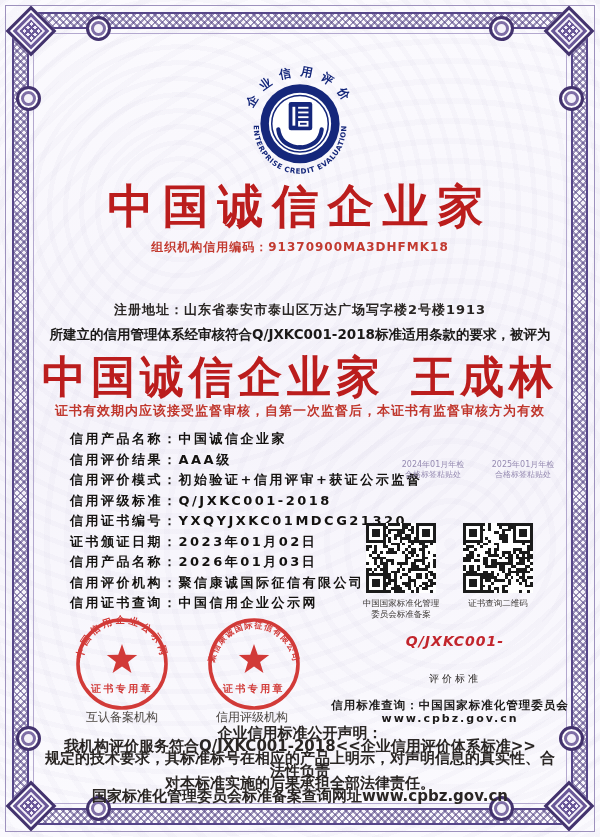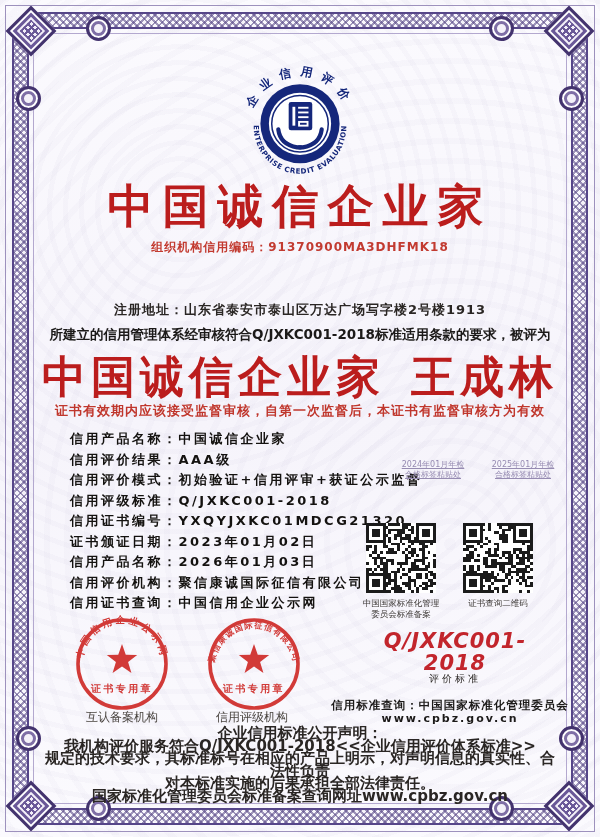--- a/index.html
+++ b/index.html
@@ -43,38 +43,38 @@
   .award{top:348px;font-size:44px;font-weight:bold;color:#bb1d1d;letter-spacing:5px;}
   .award .gap{margin-left:26px;}
   .validity{top:402px;font-size:13px;font-weight:bold;color:#c0372d;letter-spacing:1px;}
   
   .fields{position:absolute;left:70px;top:429px;font-size:13px;font-weight:bold;color:#141210;}
   .fields .row{height:20.5px;line-height:20.5px;letter-spacing:2.5px;white-space:nowrap;}
   .website{position:absolute;left:70px;top:588px;width:285px;text-align:center;
      font-size:13px;font-weight:bold;letter-spacing:3px;color:#141210;}
   
   .inspect{position:absolute;top:460px;width:90px;text-align:center;
-     font-size:8px;line-height:10px;color:#968bb2;text-decoration:underline;}
+     font-size:8px;line-height:10px;color:#968bb2;}
   .inspect.a{left:388px;} .inspect.b{left:478px;}
   
   .qr{position:absolute;top:523px;width:70px;height:70px;background:#fff;}
   .qr svg{width:100%;height:100%;display:block;}
   .qr.a{left:366px;} .qr.b{left:463px;}
   .qr-caption{position:absolute;top:598px;width:110px;text-align:center;
      font-size:8.5px;line-height:11px;color:#3b3734;}
   .qr-caption.a{left:346px;} .qr-caption.b{left:443px;}
   
   .stamp{position:absolute;top:612px;width:104px;height:104px;opacity:.92;}
   .stamp.a{left:70px;} .stamp.b{left:202px;}
   .stamp-caption{position:absolute;top:709px;width:120px;text-align:center;
      font-size:12px;color:#4a4540;}
   .stamp-caption.a{left:62px;} .stamp-caption.b{left:192px;}
   
   .std-code{position:absolute;left:370px;top:630px;width:170px;text-align:center;
-     color:#c2252c;font-weight:bold;font-style:italic;font-size:21px;line-height:22px;letter-spacing:1px;}
+     color:#c2252c;font-weight:bold;font-style:italic;font-size:14px;line-height:22px;letter-spacing:1px;}
   .std-label{position:absolute;left:370px;top:672px;width:170px;text-align:center;
      font-size:10px;letter-spacing:3px;color:#2a2624;}
   .std-query{position:absolute;left:322px;top:698px;width:256px;text-align:center;
      font-size:11.5px;font-weight:bold;color:#1c1a19;letter-spacing:1px;}
   .std-url{position:absolute;left:322px;top:712px;width:256px;text-align:center;
      font-size:11px;font-weight:bold;color:#1c1a19;letter-spacing:2px;}
   
   .declaration{position:absolute;left:40px;top:727px;width:520px;text-align:center;
      font-size:15px;font-weight:bold;line-height:12.5px;color:#2a2624;}
 </style>
@@ -849,21 +849,20 @@
       </text>
       <polygon fill="#cf2b28" points="65,40 69.7,53.5 84,53.8 72.6,62.5 76.8,76.2 65,68 53.2,76.2 57.4,62.5 46,53.8 60.3,53.5"></polygon>
       <text x="65" y="100" text-anchor="middle" font-size="12.5" font-weight="bold" fill="#cf2b28" letter-spacing="3">证书专用章</text>
     </svg>
   </div>
   <div class="stamp-caption a">互认备案机构</div>
   <div class="stamp-caption b">信用评级机构</div>
 
   <div class="std-code">
     <div>Q/JXKC001-</div>
-    <div>2018</div>
   </div>
   <div class="std-label">评价标准</div>
   <div class="std-query">信用标准查询：中国国家标准化管理委员会</div>
   <div class="std-url">www.cpbz.gov.cn</div>
 
   <div class="declaration">
     <div>企业信用标准公开声明：</div>
     <div>我机构评价服务符合Q/JXKC001-2018&lt;&lt;企业信用评价体系标准&gt;&gt;</div>
     <div>规定的技术要求，其标准标号在相应的产品上明示，对声明信息的真实性、合法性负责</div>
     <div>对本标准实施的后果承担全部法律责任。</div>

